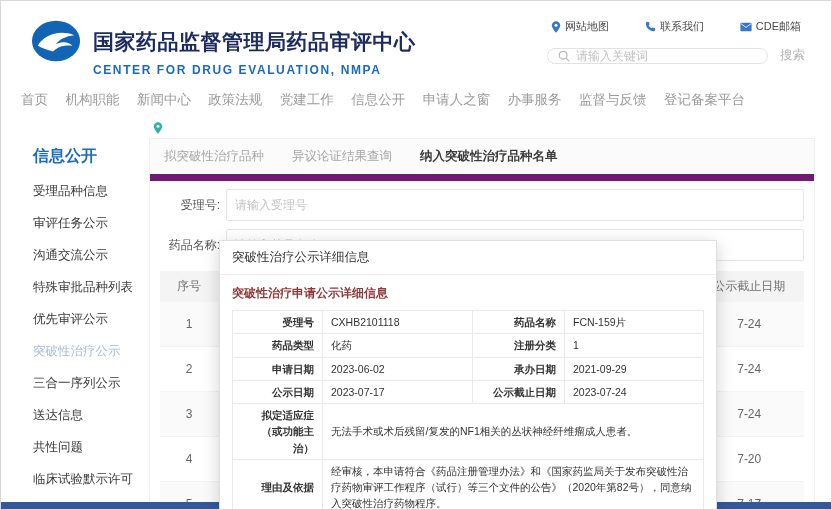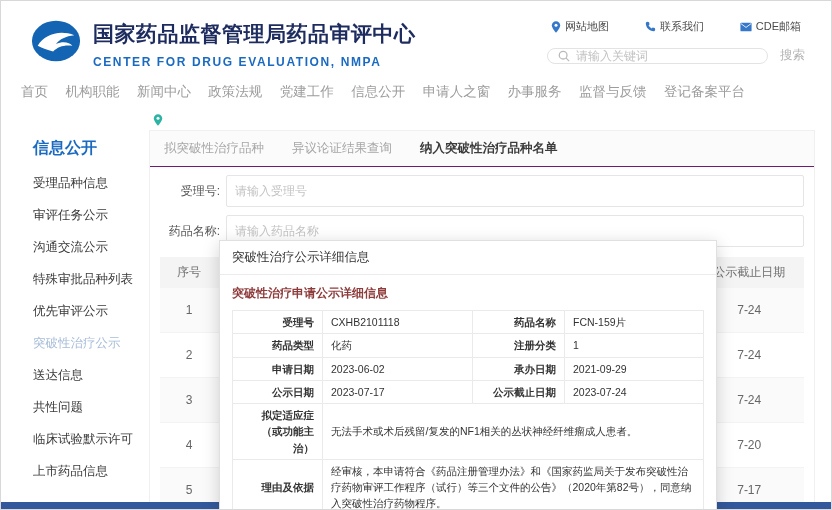--- a/index.html
+++ b/index.html
@@ -6,21 +6,21 @@
   html,body { width:832px; height:510px; }
   body {
     font-family:"Liberation Sans","DejaVu Sans",sans-serif;
     background:#ffffff; color:#333; position:relative; overflow:hidden;
     border:1px solid #d8d8d8;
   }
   
   .header { display:flex; align-items:flex-start; padding:18px 26px 6px 30px; }
   .logo-wrap { width:50px; height:44px; flex:0 0 auto; cursor:pointer; }
   .title-block { margin-left:12px; padding-top:1px; }
-  .org-cn { font-size:21px; font-weight:bold; color:#1d2b5e; letter-spacing:0.5px; white-space:nowrap; }
+  .org-cn { font-size:21px; font-weight:bold; color:#1d2b5e; letter-spacing:0.5px; white-space:nowrap;margin-top:8px; }
   .org-en { font-size:12px; font-weight:bold; color:#1b6ac2; letter-spacing:1.6px; margin-top:7px; white-space:nowrap; }
   .header-right { margin-left:auto; width:258px; flex:0 0 auto; }
   .quick-links { display:flex; justify-content:space-between; font-size:11px; color:#4a4a4a; padding:0 4px; }
   .quick-link { display:flex; align-items:center; gap:4px; cursor:pointer; white-space:nowrap; }
   .quick-link svg { display:block; }
   .search-row { display:flex; align-items:center; margin-top:13px; }
   .search-box { flex:1; display:flex; align-items:center; gap:6px; border:1px solid #e3e3e3; border-radius:14px; height:16px; padding:0 10px; background:#fff; }
   .search-box input { border:none; outline:none; flex:1; font-size:12px; color:#333; min-width:0; background:transparent; }
   .search-box input::placeholder { color:#c2c2c2; }
   .search-btn { margin-left:12px; font-size:12.5px; color:#b3b3b3; background:none; border:none; cursor:pointer; white-space:nowrap; }
@@ -29,21 +29,21 @@
   .nav-item { font-size:13.5px; color:#9c9c9c; cursor:pointer; white-space:nowrap; }
   
   .breadcrumb { display:flex; align-items:center; gap:5px; padding:5px 0 4px 152px; font-size:12px; color:#555; }
   
   .main { display:flex; align-items:flex-start; padding:0 16px; }
   .sidebar { width:132px; padding:8px 0 0 16px; flex:0 0 auto; }
   .sidebar-title { font-size:16px; font-weight:bold; color:#1b6ac2; margin-bottom:16px; }
   .sidebar-item { font-size:12.5px; color:#3a3a3a; margin-bottom:15px; cursor:pointer; white-space:nowrap; }
   .sidebar-item.active { color:#a7bcd8; }
   .content { flex:1; border:1px solid #f0f0f0; min-height:352px; background:#fff; }
-  .tabs { display:flex; gap:28px; padding:9px 14px; border-bottom:1px solid #701a75; background:#fbfbfb; }
+  .tabs { display:flex; gap:28px; padding:9px 14px; border-bottom:7px solid #701a75; background:#fbfbfb; }
   .tab { font-size:12.5px; color:#a6a6a6; cursor:pointer; white-space:nowrap; }
   .tab.active { color:#3c3c3c; font-weight:bold; }
   .form-row { display:flex; align-items:center; margin:8px 10px 0; }
   .form-label { width:66px; font-size:12px; color:#555; text-align:right; padding-right:6px; white-space:nowrap; flex:0 0 auto; }
   .form-input { flex:1; height:32px; border:1px solid #e5e5e5; border-radius:2px; padding:0 8px; font-size:12px; color:#333; outline:none; min-width:0; }
   .form-input::placeholder { color:#c3c3c3; }
   
   .list-table { margin:10px 10px 0; font-size:12px; }
   .lt-head { display:flex; background:#f4f4f5; color:#6e6e6e; }
   .lt-head .cell { padding:7px 2px; text-align:center;font-family:Liberation Serif, serif; }
@@ -137,20 +137,21 @@
 <div class="main">
 
   <div class="sidebar">
     <div class="sidebar-title">信息公开</div>
     <div class="sidebar-item">受理品种信息</div>
     <div class="sidebar-item">审评任务公示</div>
     <div class="sidebar-item">沟通交流公示</div>
     <div class="sidebar-item">特殊审批品种列表</div>
     <div class="sidebar-item">优先审评公示</div>
     <div class="sidebar-item active">突破性治疗公示</div>
+    <div class="sidebar-item">三合一序列公示</div>
     <div class="sidebar-item">送达信息</div>
     <div class="sidebar-item">共性问题</div>
     <div class="sidebar-item">临床试验默示许可</div>
     <div class="sidebar-item">上市药品信息</div>
 
   </div>
 
   <div class="content">
     <div class="tabs">
       <span class="tab">拟突破性治疗品种</span>

